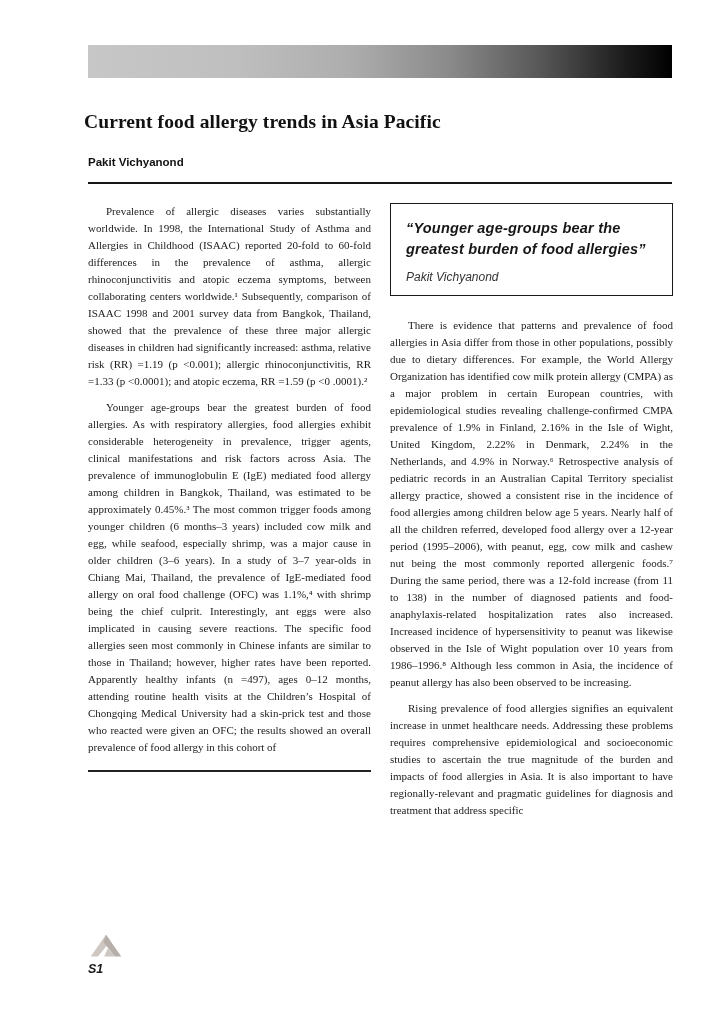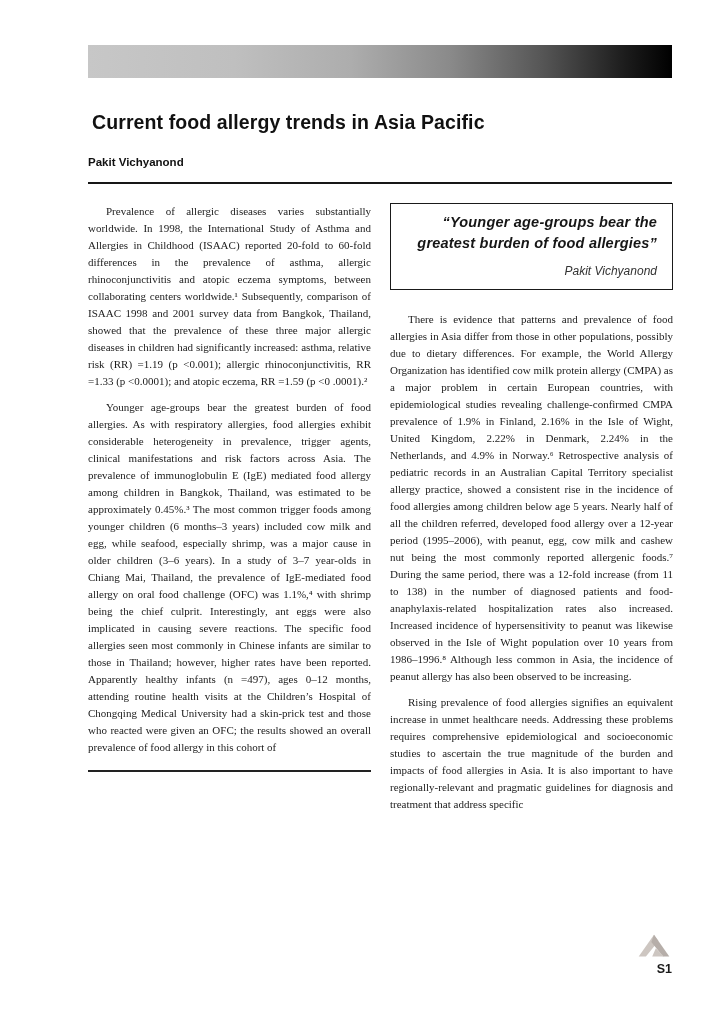--- a/index.html
+++ b/index.html
@@ -20,24 +20,24 @@
     left: 88px;
     top: 45px;
     width: 584px;
     height: 33px;
     background: linear-gradient(to right,
       #c7c7c7 0%, #bfbfbf 25%, #adadad 45%,
       #8a8a8a 62%, #555555 78%, #1c1c1c 92%, #000000 100%);
   }
   .article-title {
     position: absolute;
-    left: 92px;
+    left: 84px;
     top: 98px;
     width: 584px;
-    font-family: Liberation Sans, sans-serif;
+    font-family: Liberation Serif, serif;
     font-weight: bold;
     font-size: 19.5px;
     letter-spacing: 0.1px;
     color: #111111;
   }
   .article-author {
     position: absolute;
     left: 88px;
     top: 156px;
     font-family: "Liberation Sans", sans-serif;
@@ -83,23 +83,23 @@
   }
   .footnote {
     margin-top: 9px;
     font-size: 11.3px;
     line-height: 20px;
     text-align: justify;
     color: #2a2a2a;
   }
   .quote-box {
     border: 1.5px solid #1a1a1a;
-    padding: 8px 15px 11px 15px;
+    padding: 14px 15px 11px 15px;
     margin-bottom: 21px;
-    text-align: right;
+    text-align: left;
     font-family: "Liberation Sans", sans-serif;
     background: #ffffff;
   }
   .quote-text {
     font-weight: bold;
     font-style: italic;
     font-size: 14.5px;
     line-height: 21px;
     color: #161616;
     letter-spacing: 0.2px;
@@ -110,21 +110,22 @@
     font-size: 12px;
     color: #333333;
   }
   .footer {
     position: absolute;
     left: 88px;
     top: 933px;
     width: 584px;
     display: flex;
     flex-direction: column;
-    align-items: flex-end;
+    align-items: flex-start;
+    font-style: italic;
   }
   .logo {
     width: 36px;
     height: 27px;
   }
   .page-number {
     margin-top: 2px;
     font-family: "Liberation Sans", sans-serif;
     font-weight: bold;
     font-size: 12.5px;

